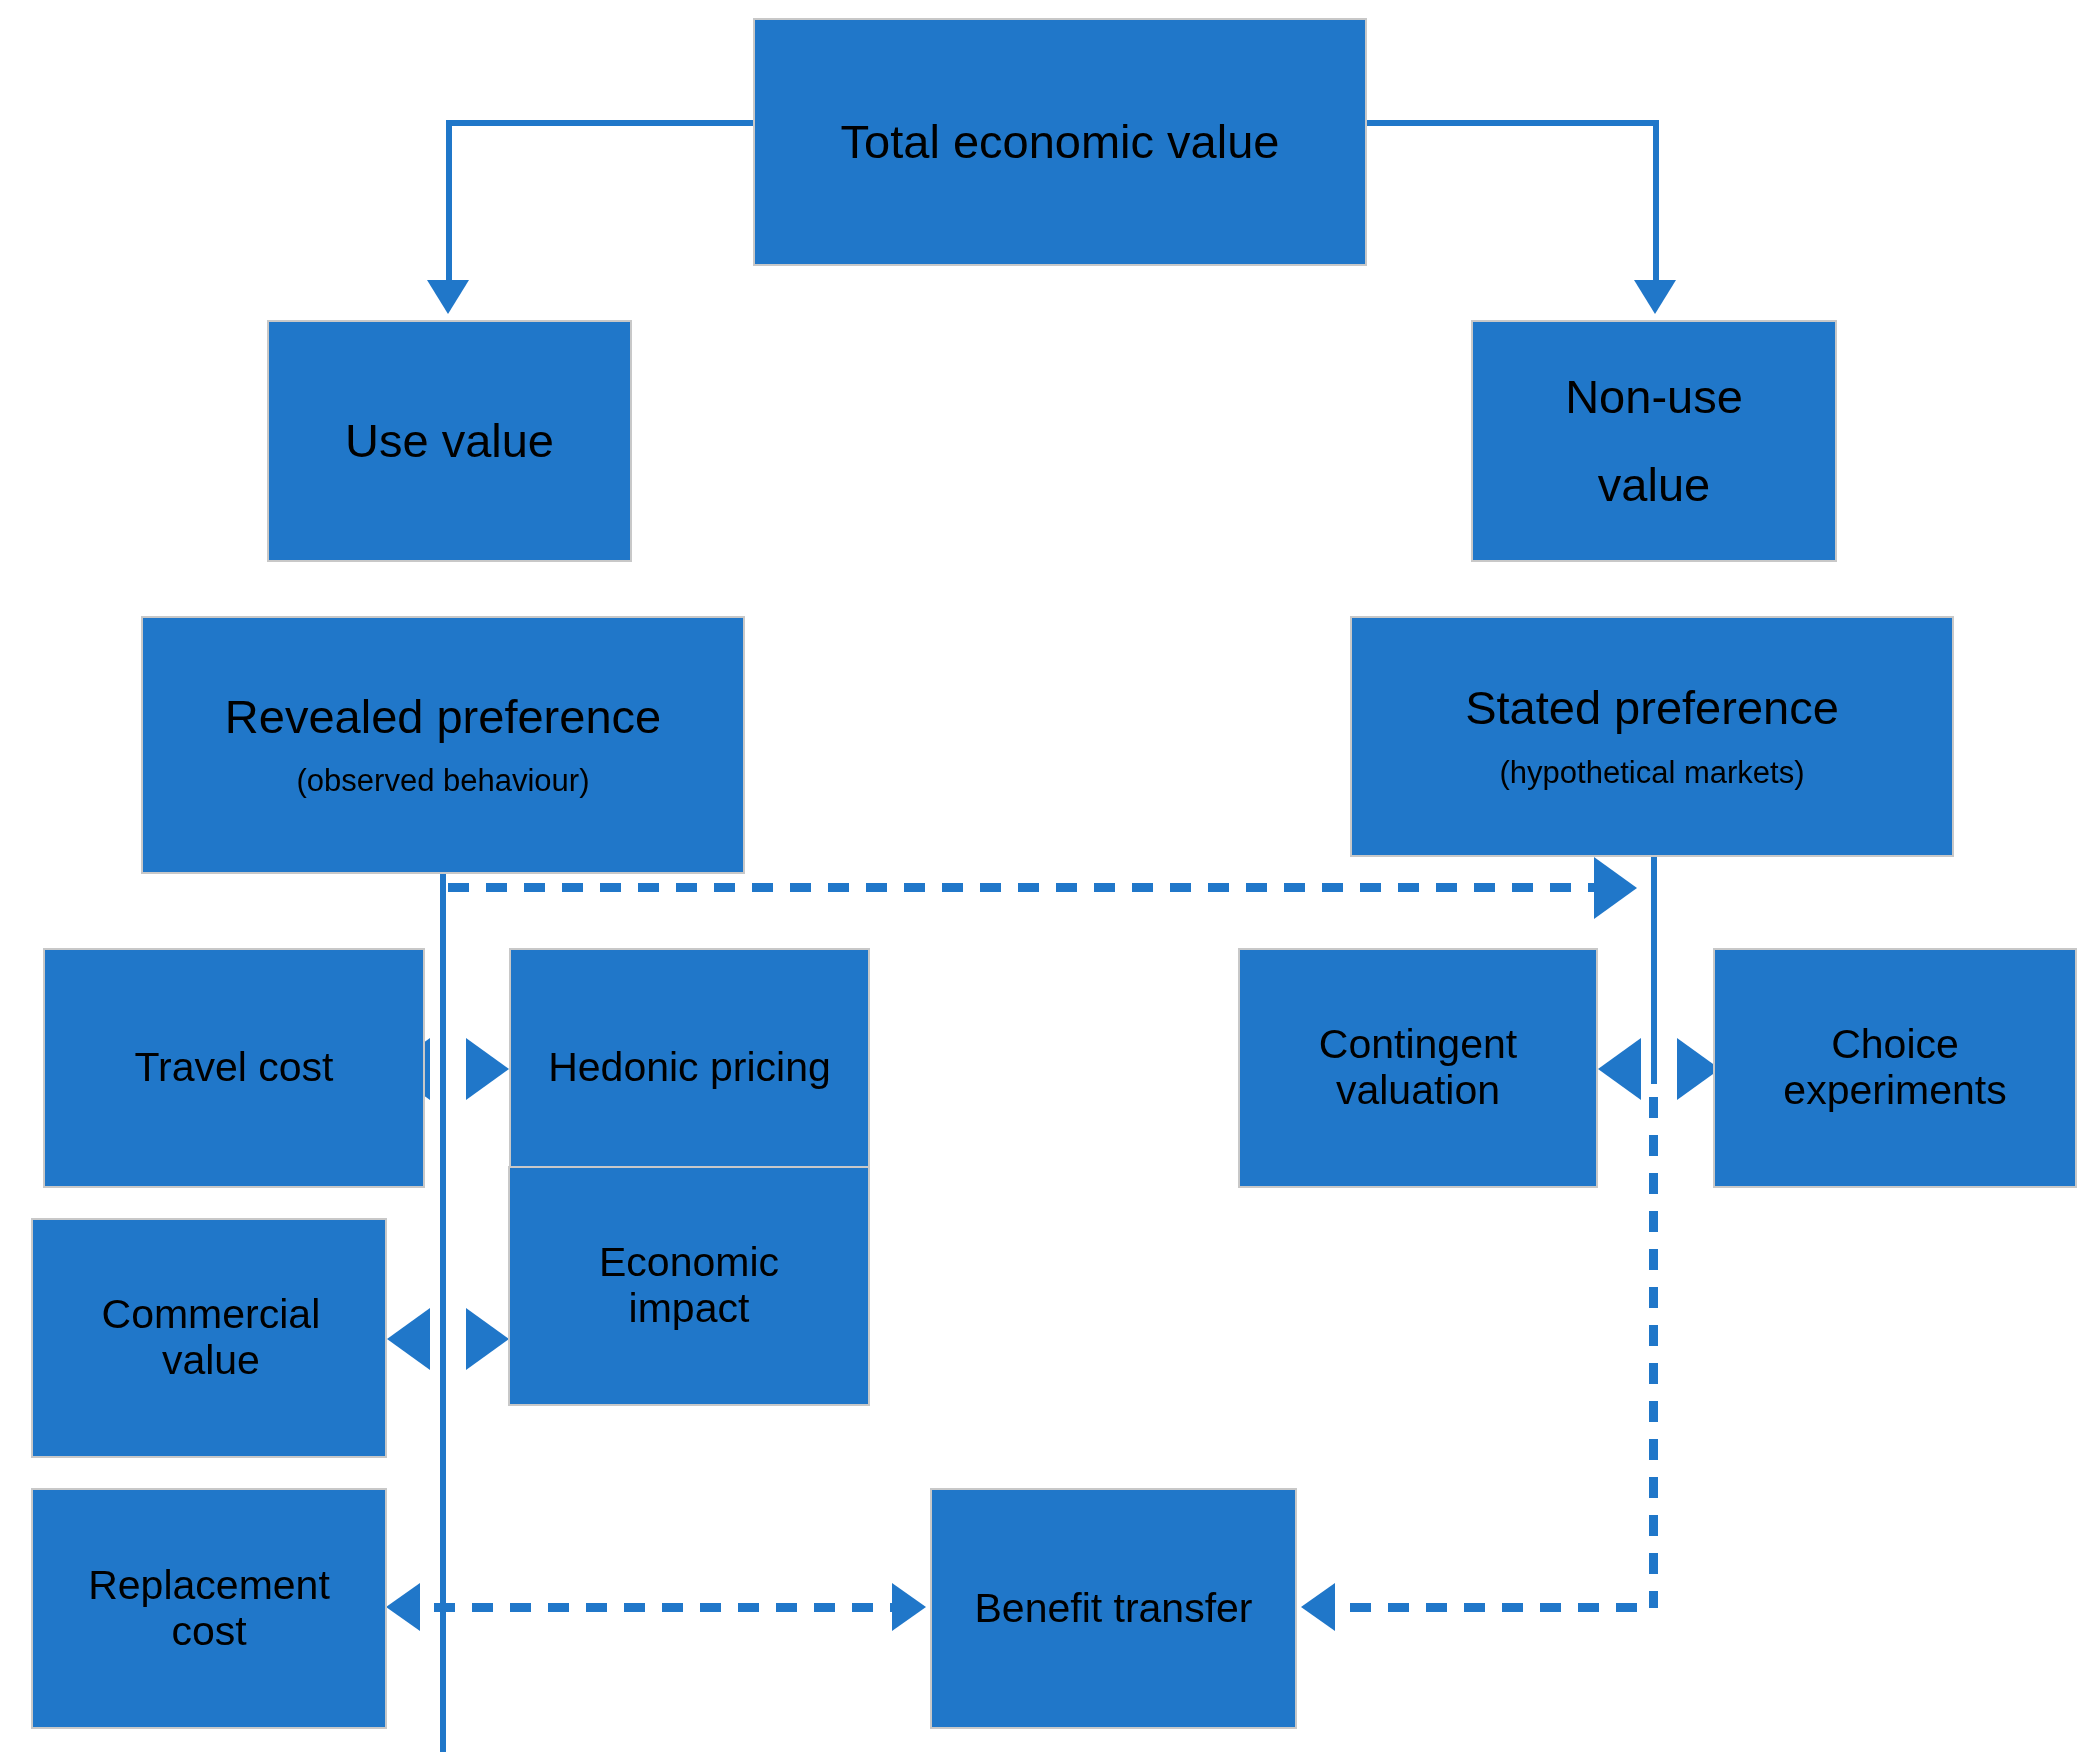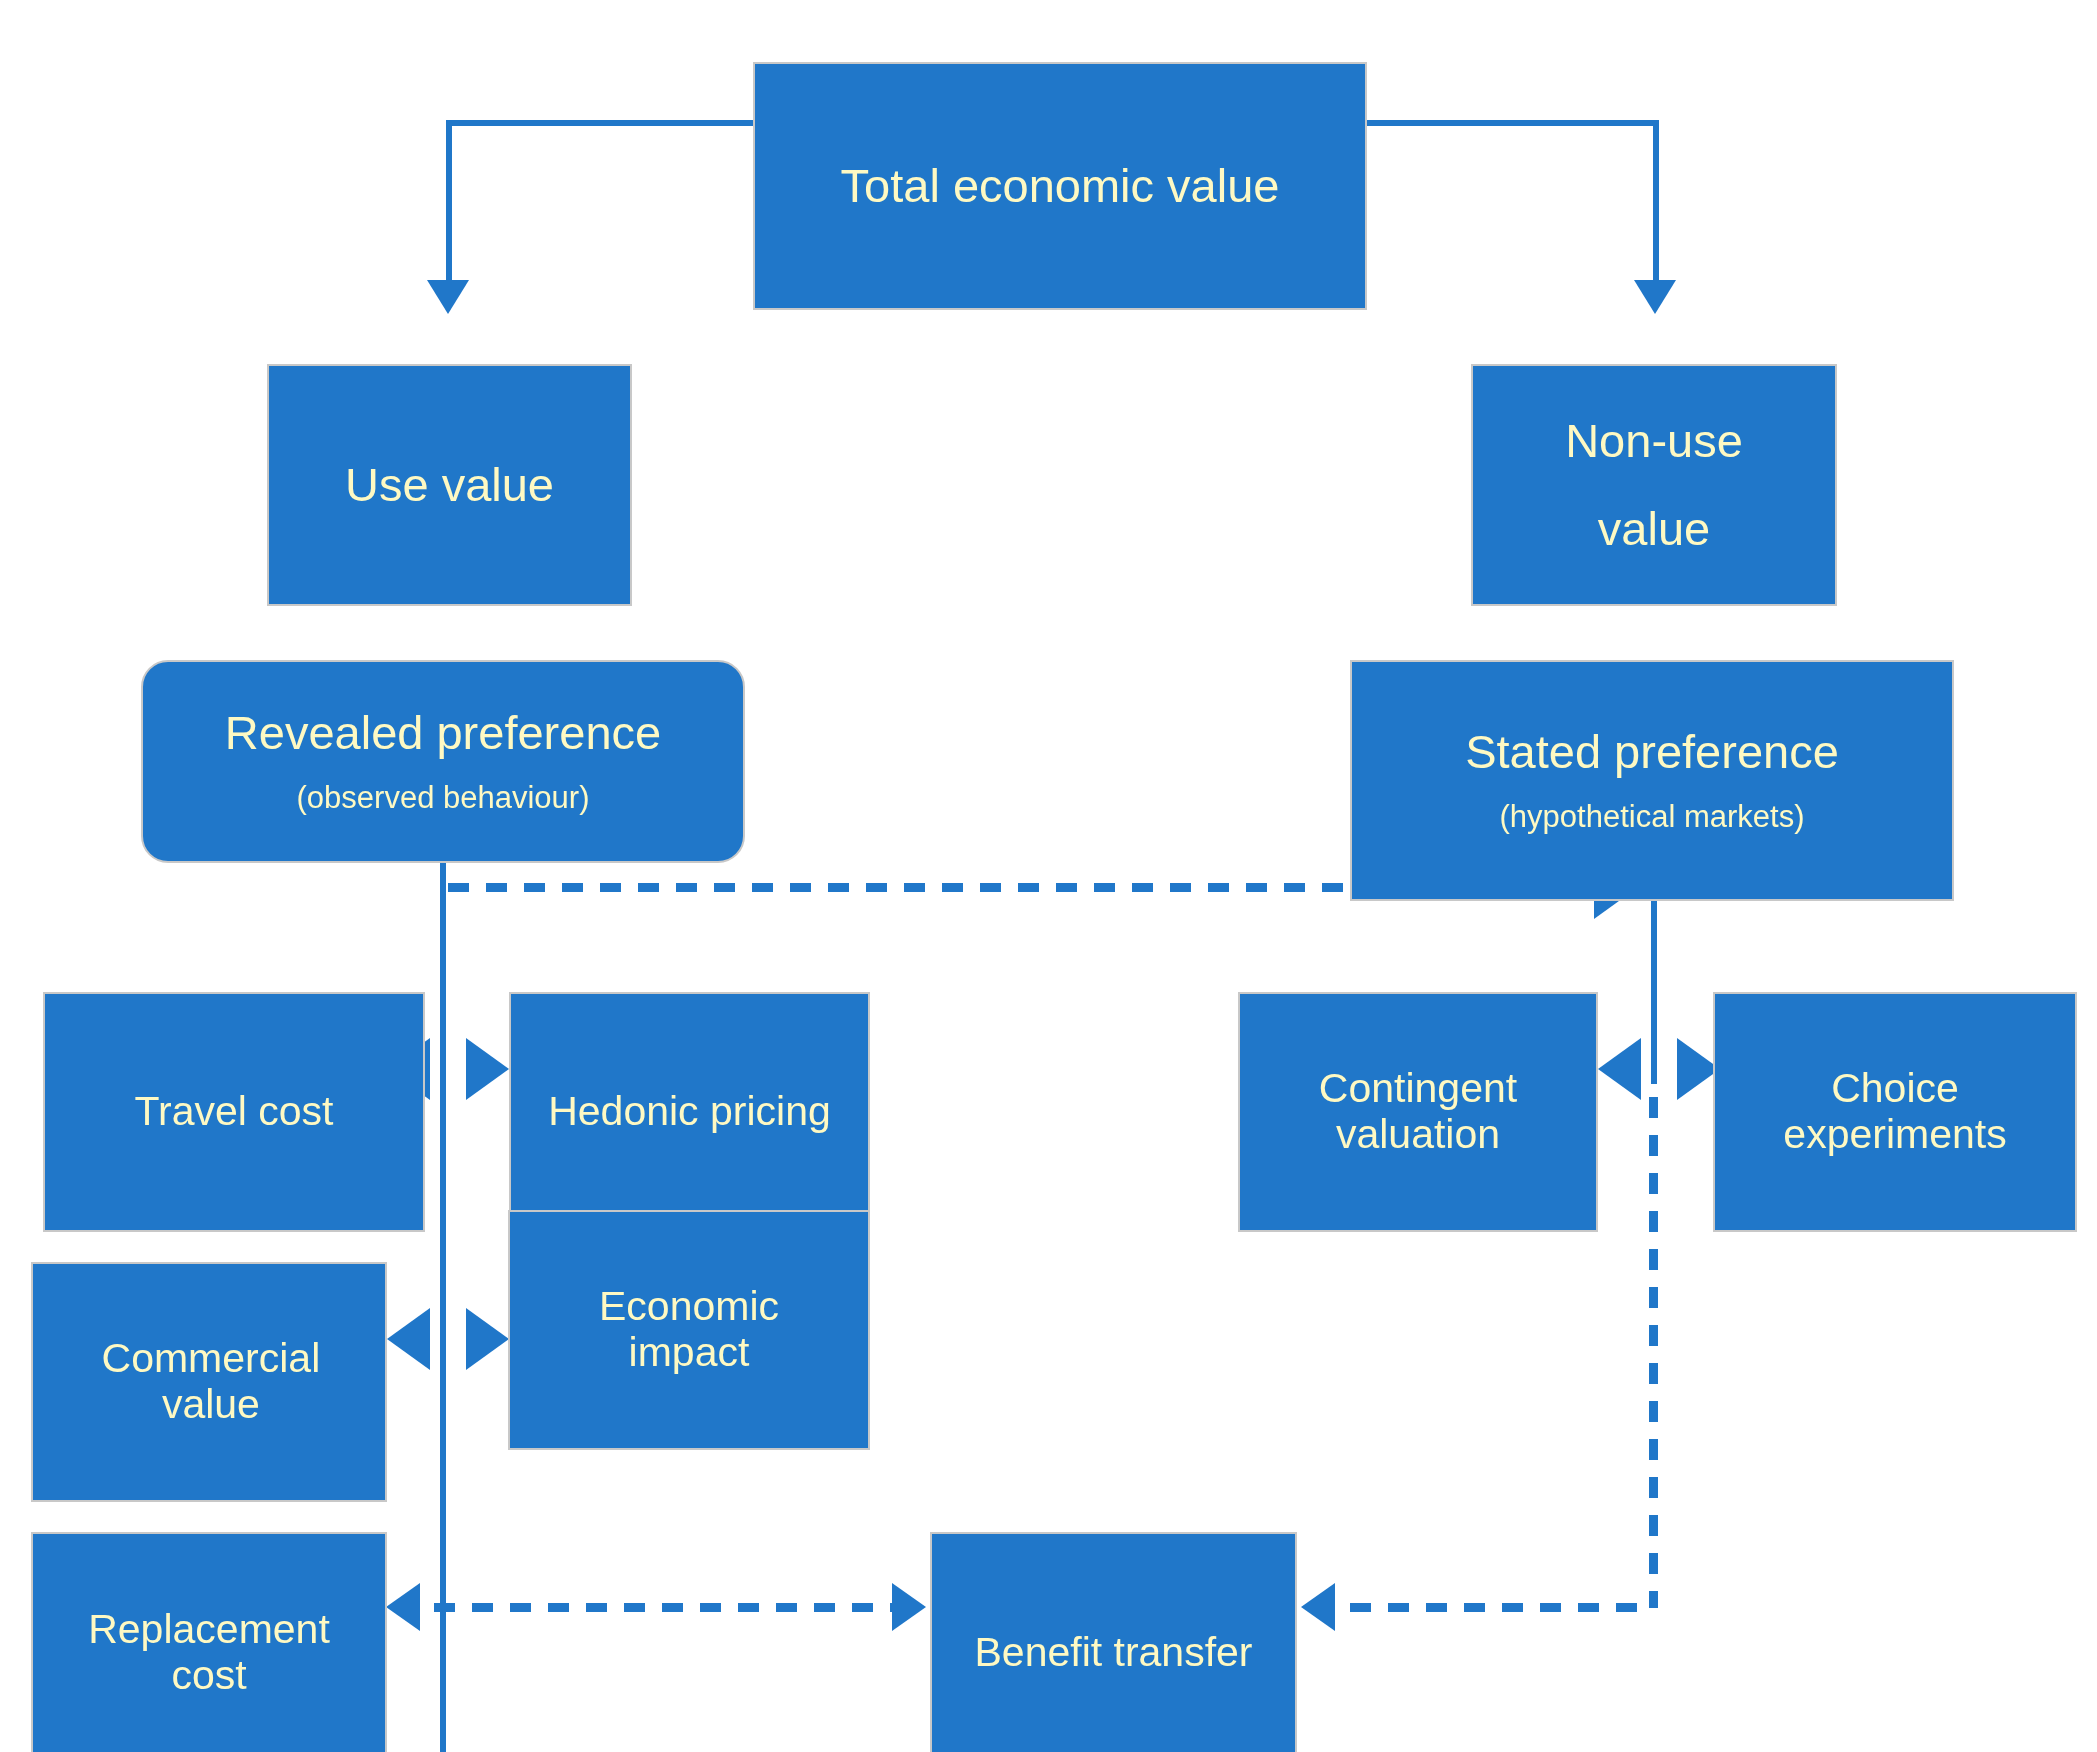--- a/index.html
+++ b/index.html
@@ -20,25 +20,24 @@
   }
   .node {
     position: absolute;
     background: #2077c9;
     border: 2.5px solid #c8c8c8;
     box-sizing: border-box;
     display: flex;
     flex-direction: column;
     align-items: center;
     justify-content: center;
-    color: #fef9c3;
+    color: #000000;
     text-align: right;
     line-height: 1.12;
     padding: 3.3px 8.2px;
-    margin-top: 44px;
   }
   .node .title {
     font-size: 47px;
     font-weight: 400;
     letter-spacing: 0px;
   }
   .node .sub {
     font-size: 31px;
     font-weight: 400;
     margin-top: 21px;
@@ -143,21 +142,21 @@
 
   <div class="node" style="left:267px; top:320px; width:365px; height:242px;">
     <span class="title">Use value</span>
   </div>
 
   <div class="node" style="left:1471px; top:320px; width:366px; height:242px;gap:35px;">
     <span class="title">Non-use</span>
     <span class="title">value</span>
   </div>
 
-  <div class="node" style="left:141px; top:616px; width:604px; height:203px;border-radius:27px;">
+  <div class="node" style="left:141px; top:616px; width:604px; height:258px;">
     <span class="title">Revealed preference</span>
     <span class="sub">(observed behaviour)</span>
   </div>
 
   <div class="node" style="left:1350px; top:616px; width:604px; height:241px;">
     <span class="title">Stated preference</span>
     <span class="sub">(hypothetical markets)</span>
   </div>
 
   <div class="node small" style="left:43px; top:948px; width:382px; height:240px;">

